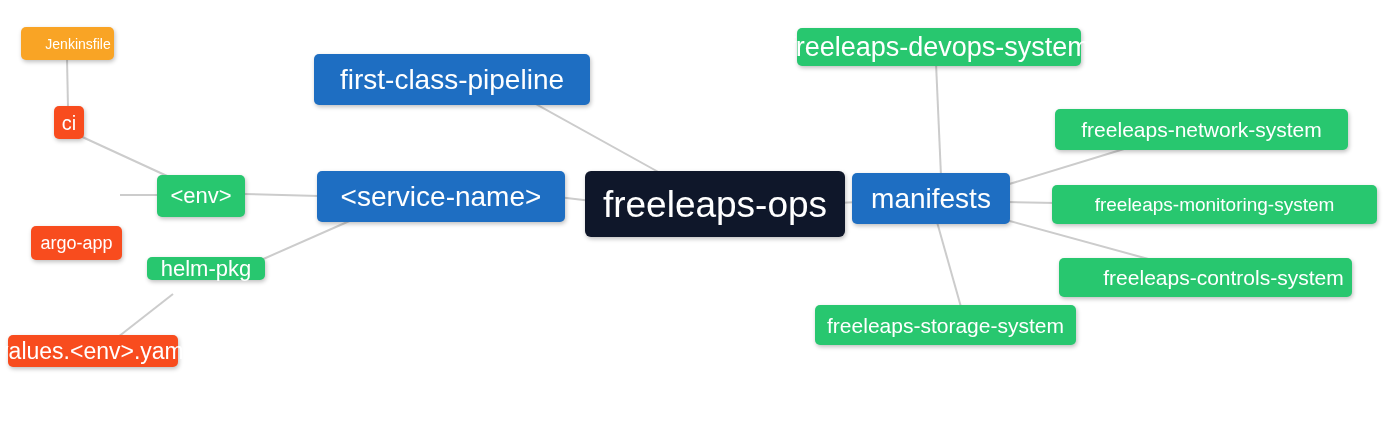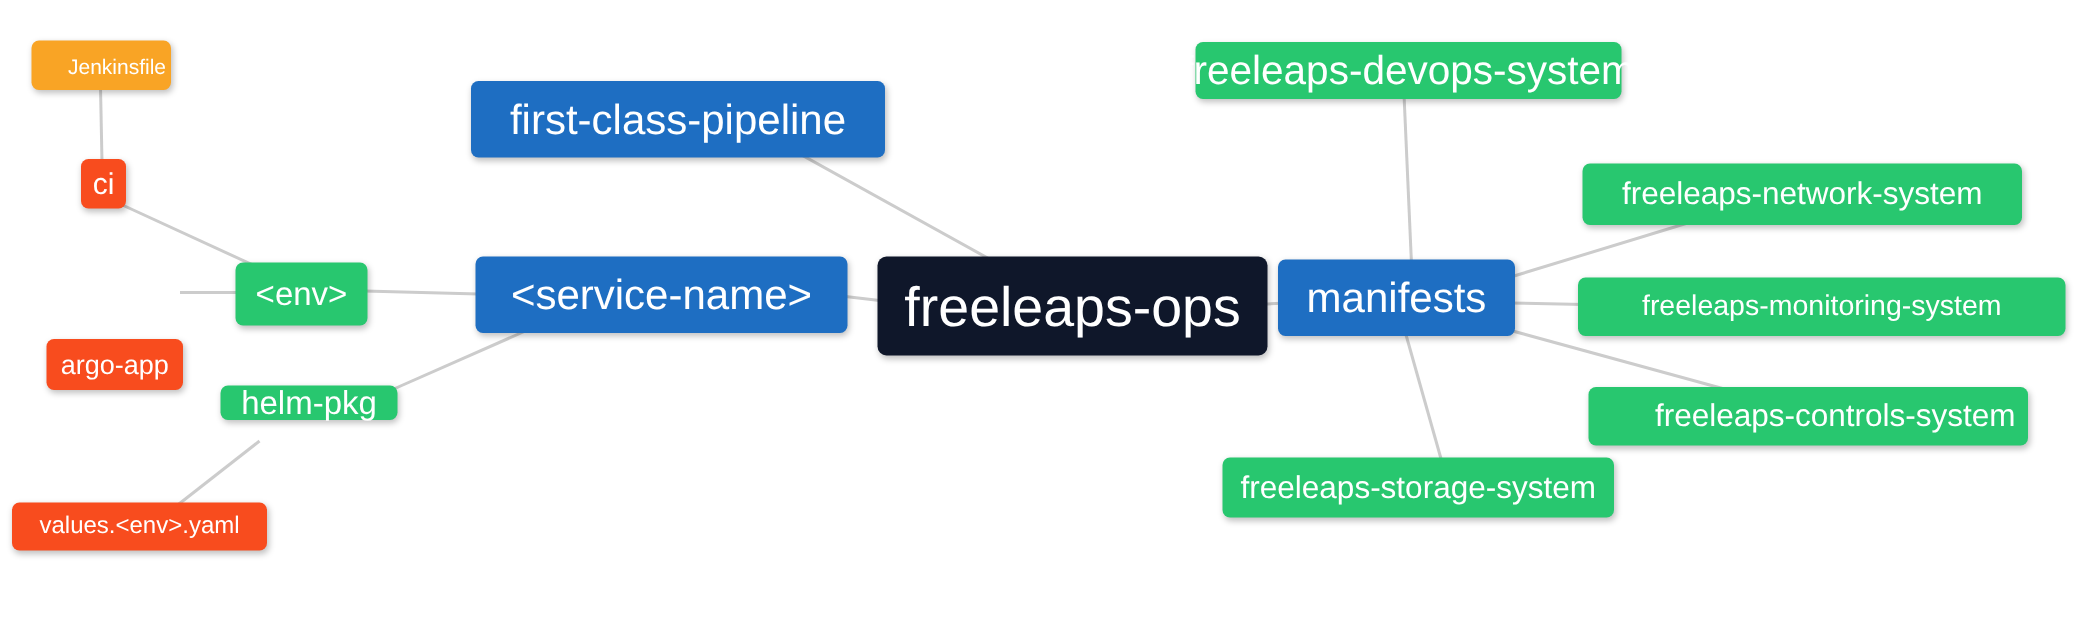--- a/index.html
+++ b/index.html
@@ -44,21 +44,21 @@
   .bg-blue   { background: #1E6EC2; }
   .bg-green  { background: #28C76F; }
   .bg-red    { background: #F84C1E; }
   .bg-orange { background: #F9A425; padding-left: 21px; }
 
   .n-jenkinsfile { left: 21px;  top: 27px;  width: 93px;  height: 33px; font-size: 14px; }
   .n-ci          { left: 54px;  top: 106px; width: 30px;  height: 33px; font-size: 20px; }
   .n-argo-app    { left: 31px;  top: 178px; width: 91px;  height: 34px; font-size: 18px; margin-top: 48px; }
   .n-env         { left: 157px; top: 175px; width: 88px;  height: 42px; font-size: 22px; }
   .n-helm-pkg    { left: 147px; top: 257px; width: 118px; height: 23px; font-size: 22px; }
-  .n-values      { left: 8px;   top: 335px; width: 170px; height: 32px; font-size: 16px; }
+  .n-values      { left: 8px;   top: 335px; width: 170px; height: 32px; font-size: 23px; }
   .n-pipeline    { left: 314px; top: 37px;  width: 276px; height: 51px; font-size: 28px; margin-top: 17px; }
   .n-service     { left: 317px; top: 171px; width: 248px; height: 51px; font-size: 28px; text-align: center; }
   .n-ops         { left: 585px; top: 171px; width: 260px; height: 66px; font-size: 37px; border-radius: 6px; }
   .n-manifests   { left: 852px; top: 173px; width: 158px; height: 51px; font-size: 28px; }
   .n-devops      { left: 797px; top: 28px;  width: 284px; height: 38px; font-size: 27px; }
   .n-network     { left: 1055px; top: 109px; width: 293px; height: 41px; font-size: 21px; }
   .n-monitoring  { left: 1052px; top: 185px; width: 325px; height: 39px; font-size: 19px; }
   .n-controls    { left: 1059px; top: 258px; width: 293px; height: 39px; font-size: 21px; padding-left: 36px; }
   .n-storage     { left: 815px; top: 305px; width: 261px; height: 40px; font-size: 21px; }
 </style>

